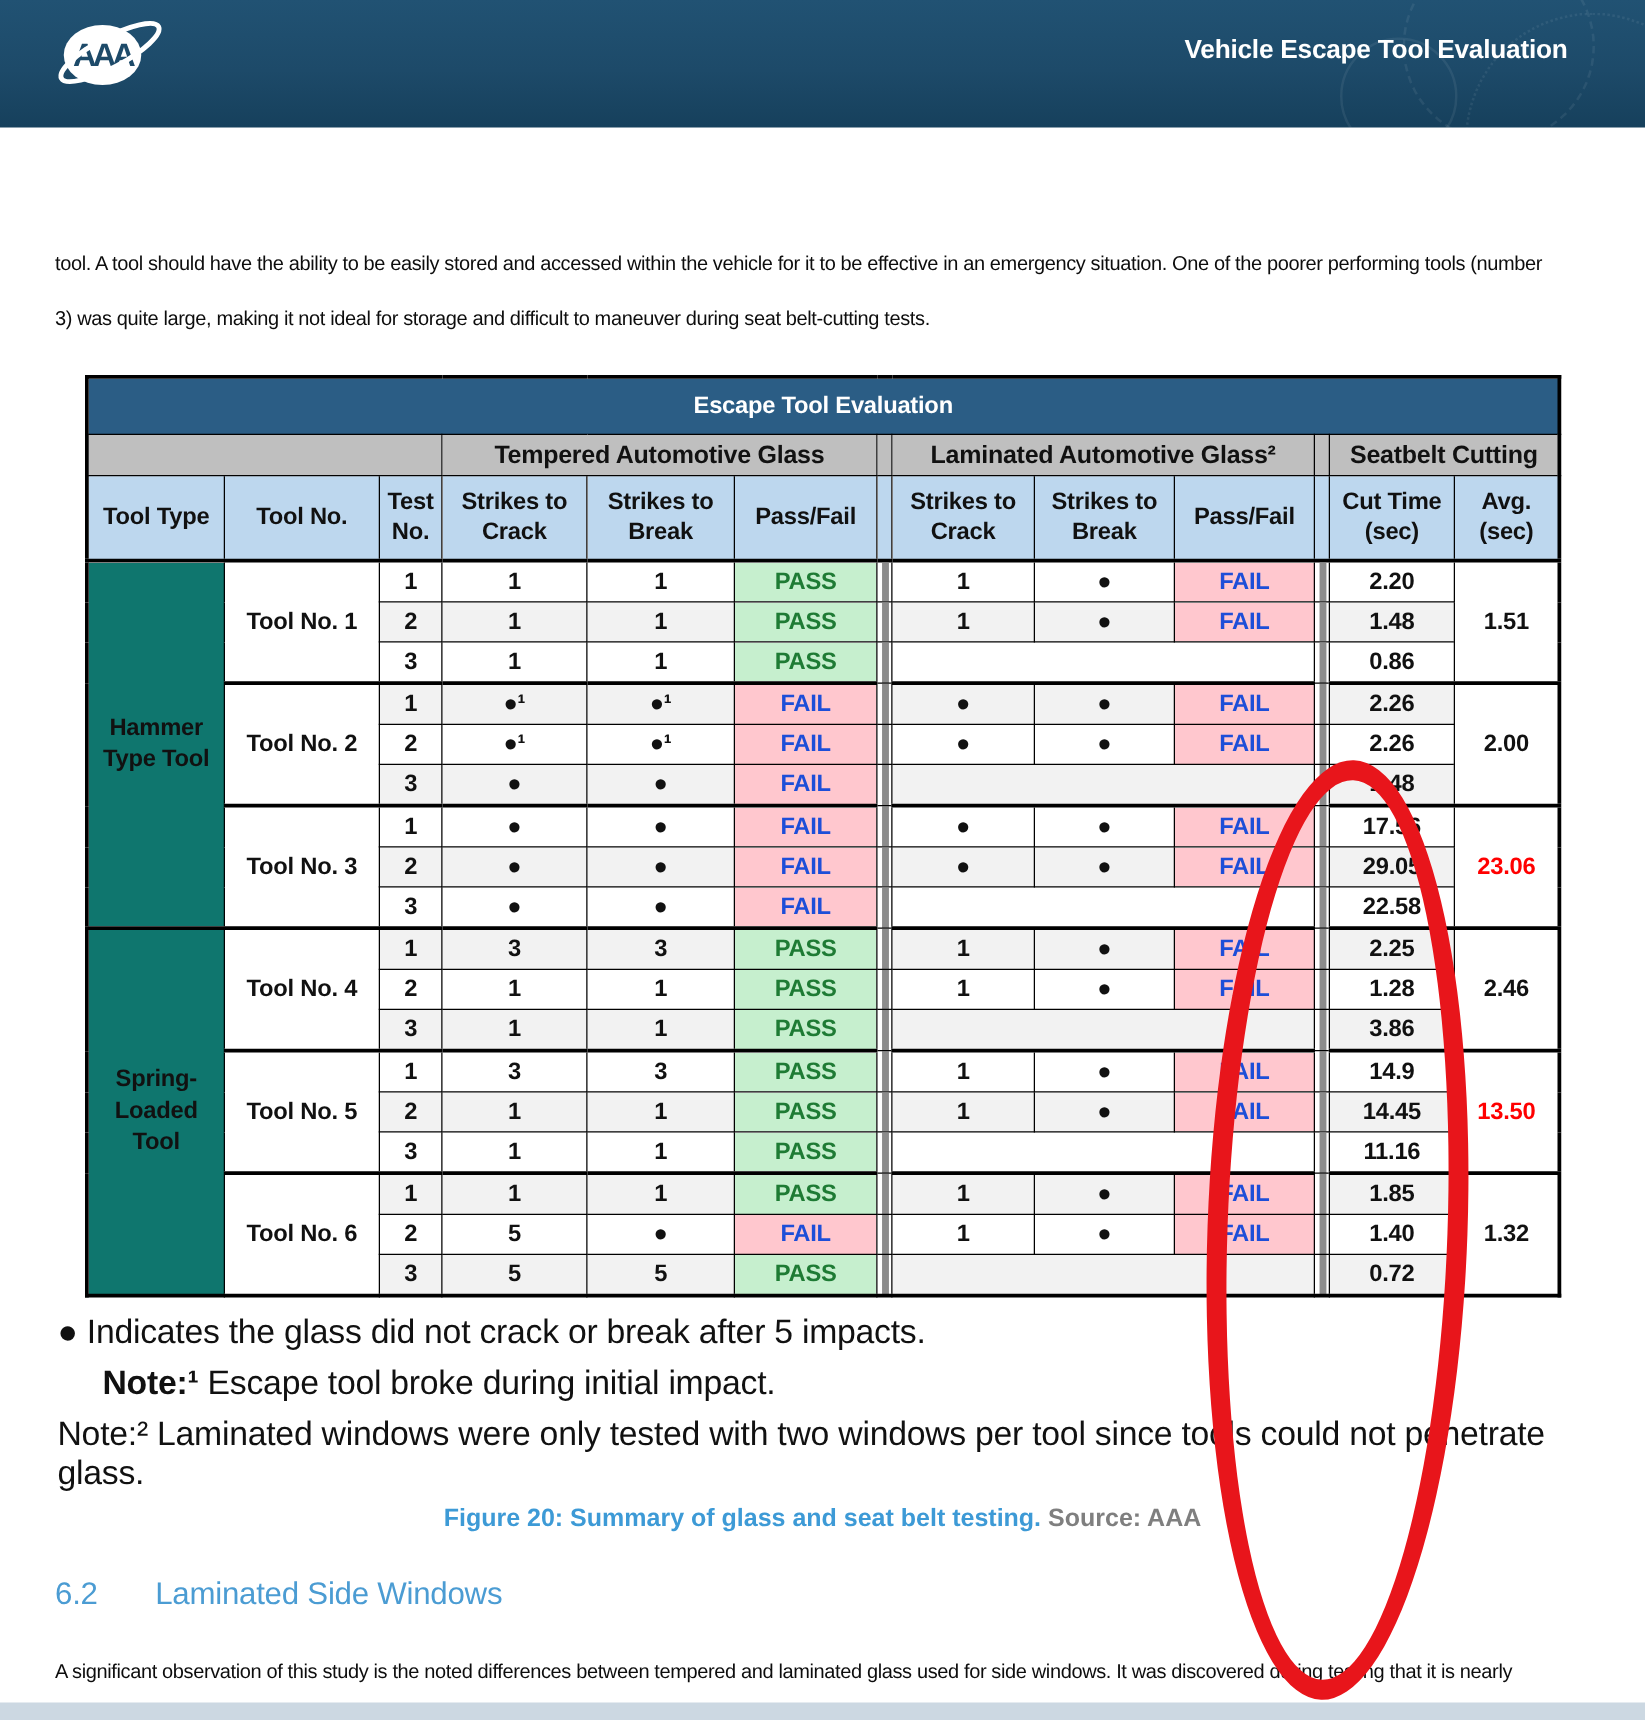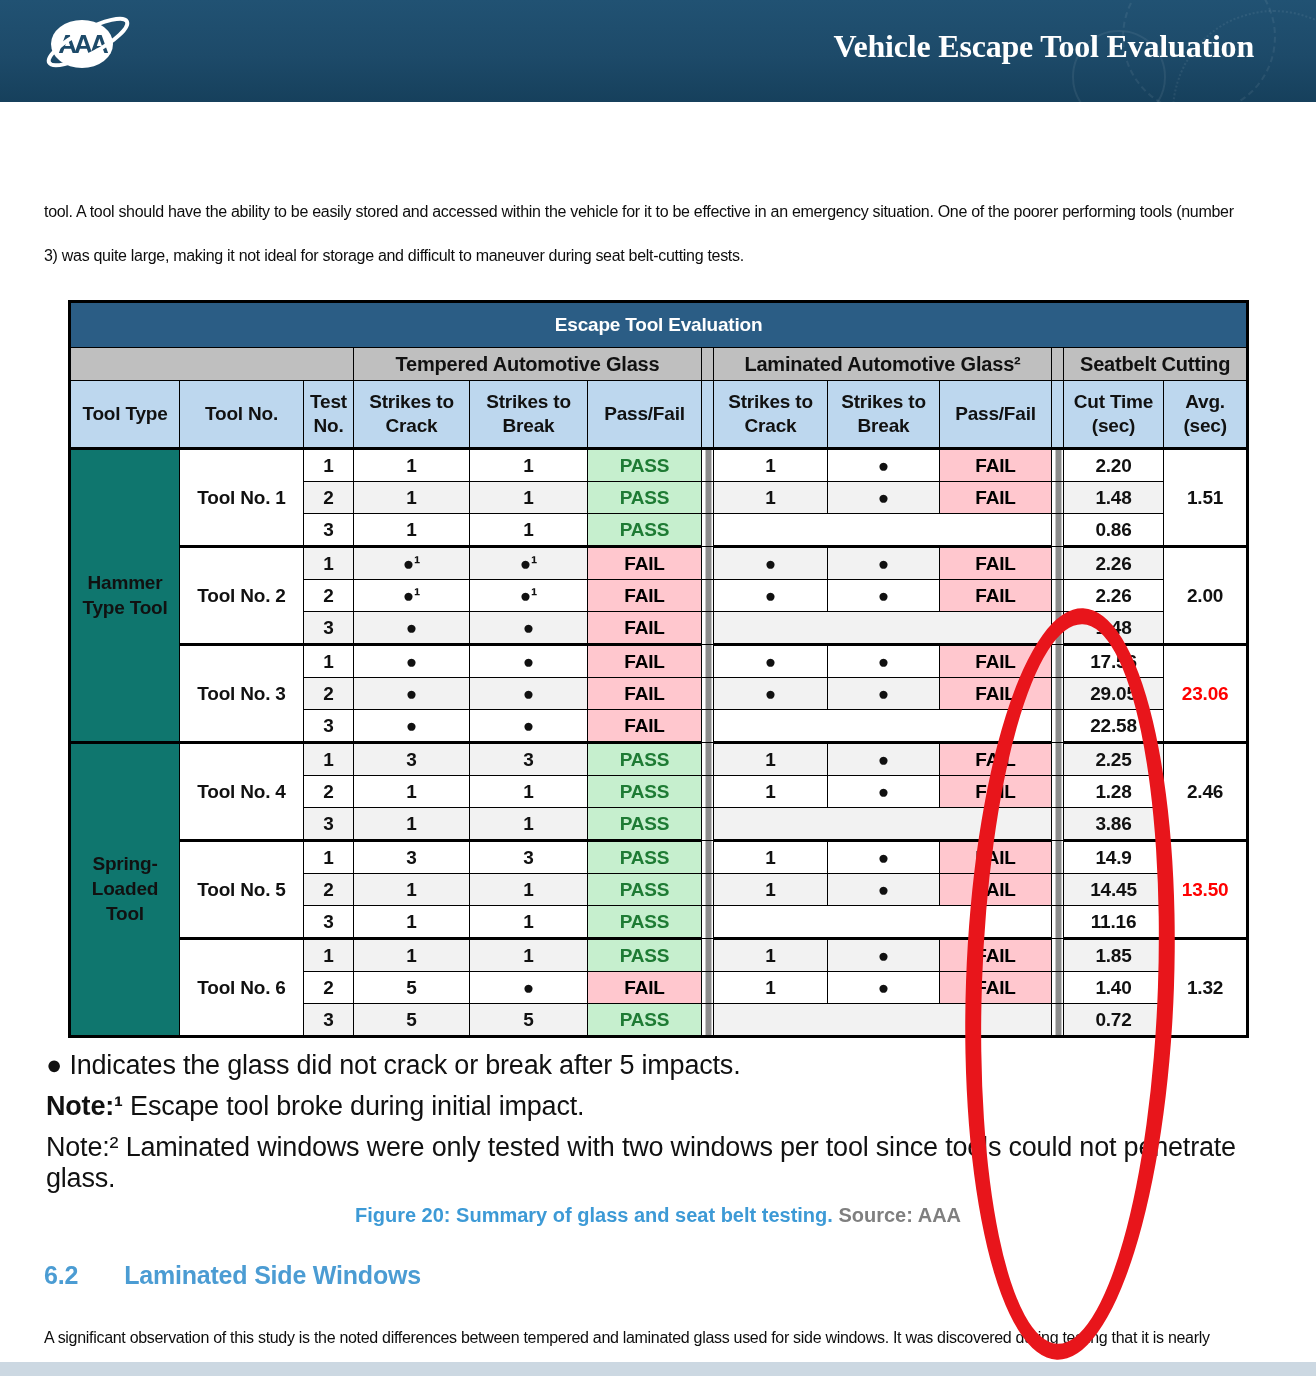--- a/index.html
+++ b/index.html
@@ -5,21 +5,21 @@
   html,body{margin:0;padding:0;background:#fff;}
   body{width:1316px;height:1376px;overflow:hidden;position:relative;
        font-family:"Liberation Sans",sans-serif;color:#111;}
 
   
   .banner{position:relative;height:102px;background:linear-gradient(180deg,#215273 0%,#1d4a69 55%,#16405c 100%);overflow:hidden;}
   .banner-decor{position:absolute;border-radius:50%;border:2px solid rgba(255,255,255,0.07);}
   .bd1{width:150px;height:150px;right:40px;top:-40px;border-style:dashed;}
   .bd2{width:90px;height:90px;right:150px;top:30px;}
   .bd3{width:200px;height:200px;right:-60px;top:10px;border-style:dotted;}
-  .banner-title{position:absolute;right:62px;top:28px;color:#fff;font-size:32px;font-weight:bold;letter-spacing:-0.2px;font-family:Liberation Serif, serif;}
+  .banner-title{position:absolute;right:62px;top:28px;color:#fff;font-size:21px;font-weight:bold;letter-spacing:-0.2px;}
   .logo{position:absolute;left:38px;top:6px;}
 
   
   .content{padding:0 44px;}
   .para{font-size:16px;line-height:44px;letter-spacing:-0.3px;color:#0d0d0d;}
   .intro{margin-top:88px;width:1195px;}
 
   
   .tbl-wrap{margin:22px 0 0 24px;position:relative;}
   table.eval{border-collapse:collapse;table-layout:fixed;width:1178px;border:3px solid #000;}
@@ -27,43 +27,43 @@
                 font-size:19px;font-weight:600;padding:0 2px;letter-spacing:-0.2px;overflow:hidden;}
   td.title-cell{background:#2B5D85;color:#fff;font-size:26px;font-weight:bold;height:44px;border:3px solid #000;}
   tr.grouphead td{background:#BFBFBF;font-weight:bold;font-size:20px;height:32px;}
   tr.colhead td{background:#BDD7EE;font-weight:bold;font-size:19px;height:66px;border-bottom:3px solid #000;line-height:1.25;}
   tbody td{height:31px;background:#fff;}
   tr.shade td.c-test,tr.shade td.c-num,tr.shade td.c-cut,tr.shade td.c-lam-empty{background:#F2F2F2;}
   td.tooltype{font-weight:bold;font-size:20px;background:#0f766e;border-right:2px solid #000;line-height:1.3;}
   td.toolno{font-weight:bold;font-size:20px;background:#fff;border-right:2px solid #000;}
   td.c-pf{font-weight:bold;font-size:19px;}
   td.pass{background:#C6EFCE !important;color:#1E7B34;}
-  td.fail{background:#FFC7CE !important;color:#000000;}
+  td.fail{background:#FFC7CE !important;color:#1d4ed8;}
   td.c-avg{background:#fff;font-size:20px;}
   td.c-avg.red{color:#FF0000;}
   td.divider{border-top:none;border-bottom:none;border-left:2px solid #000;border-right:2px solid #000;padding:0;
              background:linear-gradient(90deg,#fff 0px,#fff 3px,#8c8c8c 3px,#8c8c8c 9px,#fff 9px,#fff 12px);}
   tr.tool-top td{border-top:3px solid #000;}
   tr.tool-top td.divider{border-top:none;}
 
   
   .red-ellipse{position:absolute;left:898px;top:308px;width:208px;height:752px;
                border:16px solid #E8151B;border-radius:50%;transform:rotate(2deg);
                box-sizing:border-box;pointer-events:none;z-index:5;}
 
   
   .notes{margin:12px 0 0 2px;font-size:27px;letter-spacing:-0.2px;}
   .notes .note-line{margin-bottom:10px;}
-  .note-prefix-bold{font-weight:bold;}
+  .note-prefix-bold{font-weight:bold;margin-left:36px;}
   .caption{text-align:center;font-size:20px;font-weight:bold;margin-top:8px;}
   .caption .fig{color:#3D9AD6;}
   .caption .src{color:#7F7F7F;text-align:right;}
 
   
-  .section-head{margin-top:34px;display:flex;gap:46px;color:#4B9CD3;font-size:25px;font-weight:bold;letter-spacing:-0.2px;}
+  .section-head{margin-top:34px;display:flex;gap:46px;color:#4B9CD3;font-size:25px;font-weight:normal;letter-spacing:-0.2px;}
   .body-para{margin-top:26px;width:1228px;}
 
   .footer-strip{position:absolute;left:0;bottom:0;width:1316px;height:14px;background:#CCD8E2;}
 </style>
 </head>
 <body>
 
 <div class="banner">
   <div class="banner-decor bd1"></div>
   <div class="banner-decor bd2"></div>

